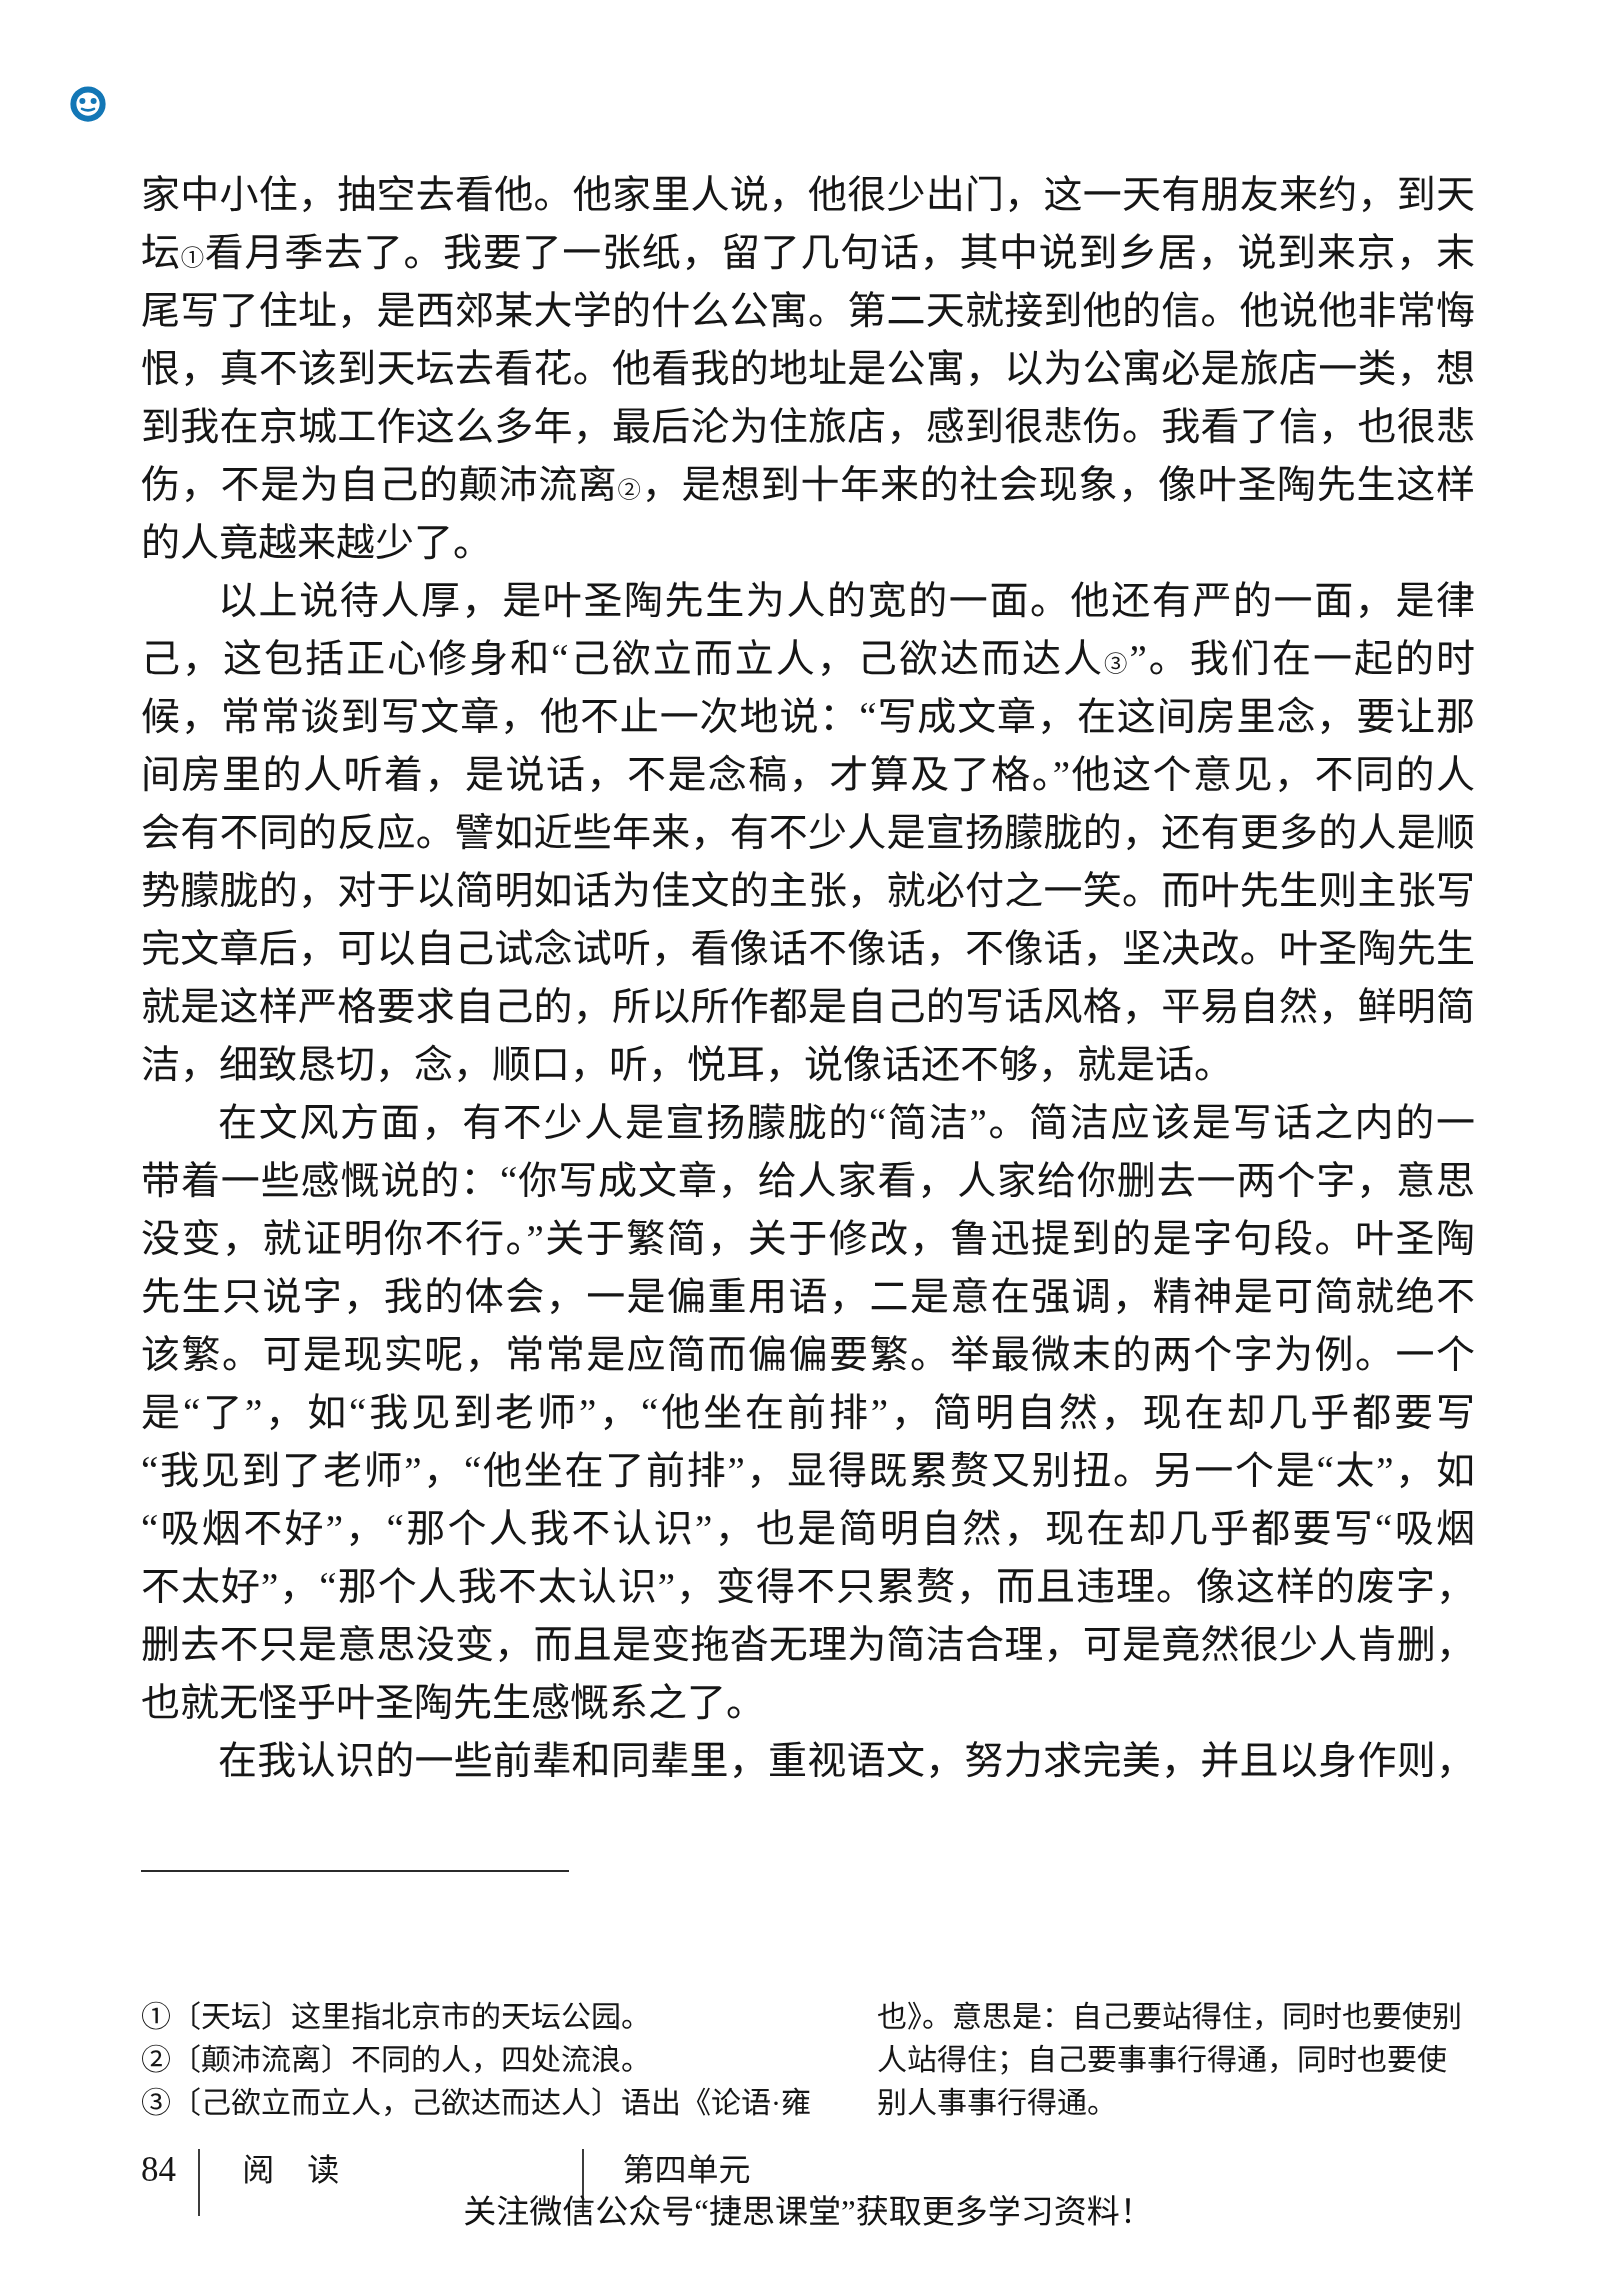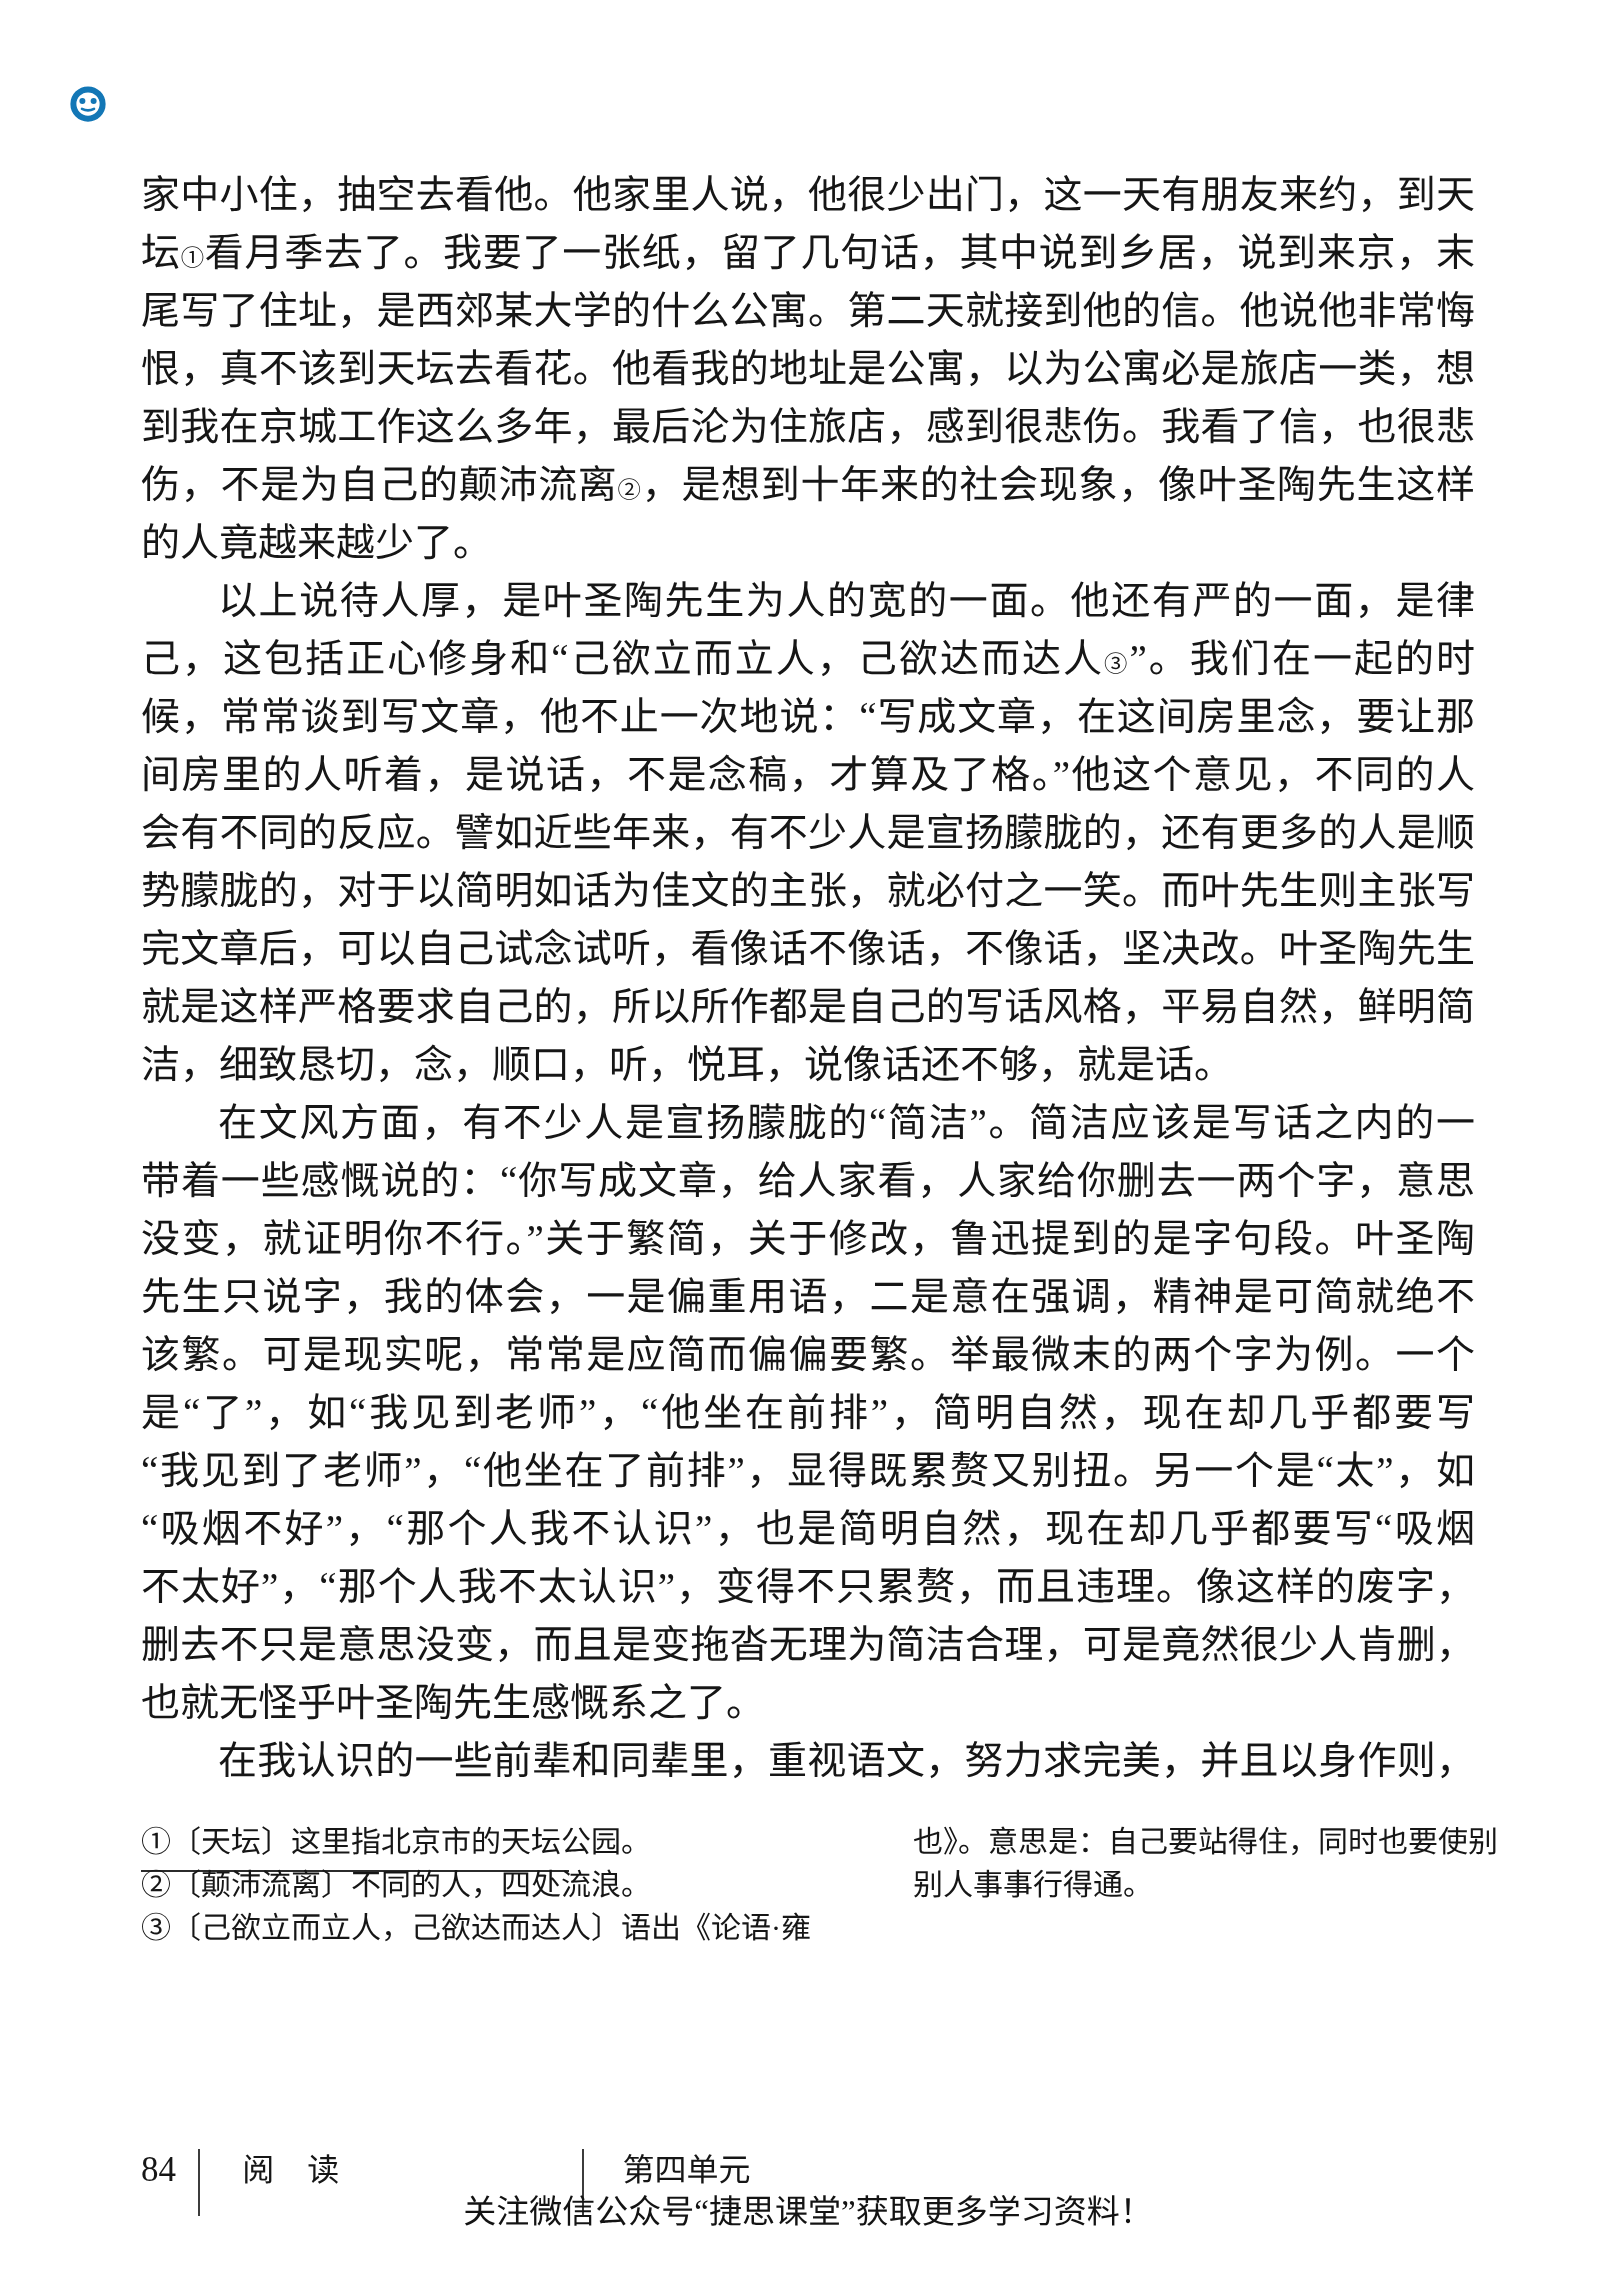--- a/index.html
+++ b/index.html
@@ -17,21 +17,21 @@
     height:58px;line-height:58px;font-size:39px;
     text-align:justify;text-align-last:justify;text-justify:inter-character;
     white-space:nowrap;overflow:visible;
   }
   .bl.noj{text-align:right;text-align-last:left;}
   .bl.ind{text-indent:77px;}
   sup.fnref{font-size:0.60em;line-height:0;vertical-align:32%;}
   
   .fn-rule{position:absolute;left:141px;top:1870px;width:428px;height:0;
     border:none;border-top:2.2px solid #2b2b2b;margin:0;}
-  .footnotes{position:absolute;left:141px;top:1820px;width:1334px;display:flex;gap:36px;}
+  .footnotes{position:absolute;left:141px;top:1995px;width:1334px;display:flex;}
   .fn-col{width:658px;}
   .fn-col.right{width:597px;margin-left:78px;}
   .fn-line{font-size:30px;line-height:43px;white-space:nowrap;}
   
   .footer{position:absolute;left:141px;top:2149px;display:flex;align-items:flex-start;}
   .pgnum{font-size:35px;line-height:42px;}
   .vbar{width:2.2px;height:67px;background:#3c3c3c;}
   .vbar.b1{margin-left:22px;}
   .vbar.b2{margin-left:210px;}
   .sec{margin-left:42px;font-size:32px;line-height:42px;letter-spacing:33px;}
@@ -86,20 +86,21 @@
 <hr class="fn-rule">
 
 <div class="footnotes">
   <div class="fn-col">
     <div class="fn-line">①〔天坛〕这里指北京市的天坛公园。</div>
     <div class="fn-line">②〔颠沛流离〕不同的人，四处流浪。</div>
     <div class="fn-line">③〔己欲立而立人，己欲达而达人〕语出《论语·雍</div>
   </div>
   <div class="fn-col right">
     <div class="fn-line">也》。意思是：自己要站得住，同时也要使别</div>
+    <div class="fn-line">人站得住；自己要事事行得通，同时也要使</div>
     <div class="fn-line">别人事事行得通。</div>
   </div>
 </div>
 
 <div class="footer">
   <span class="pgnum">84</span>
   <span class="vbar b1"></span>
   <span class="sec">阅读</span>
   <span class="vbar b2"></span>
   <span class="unit">第四单元</span>

